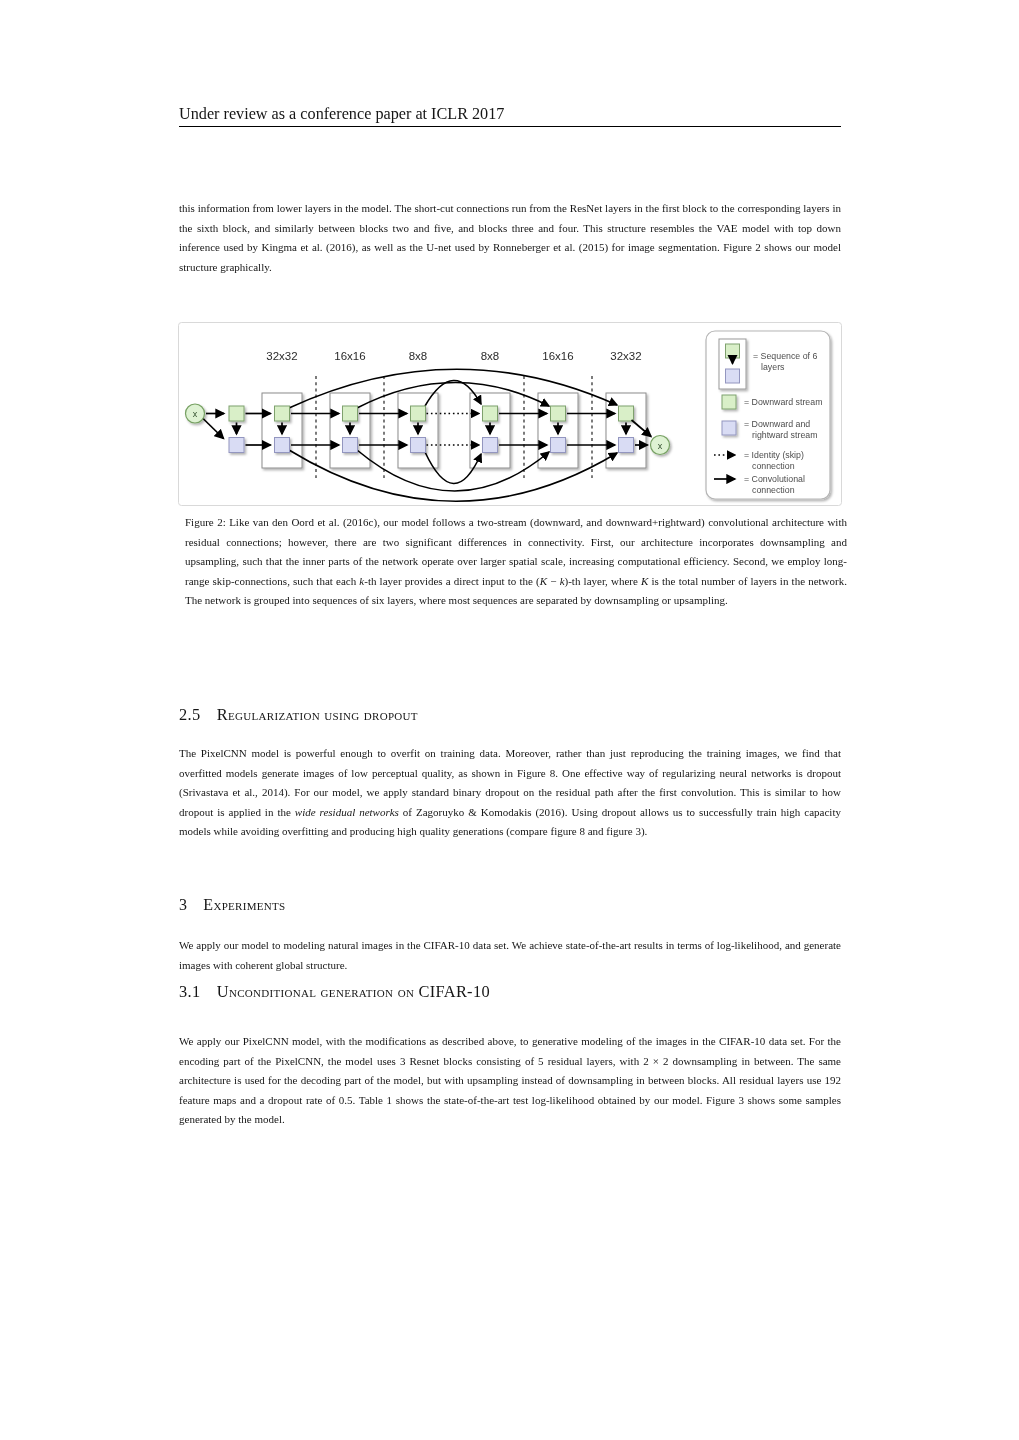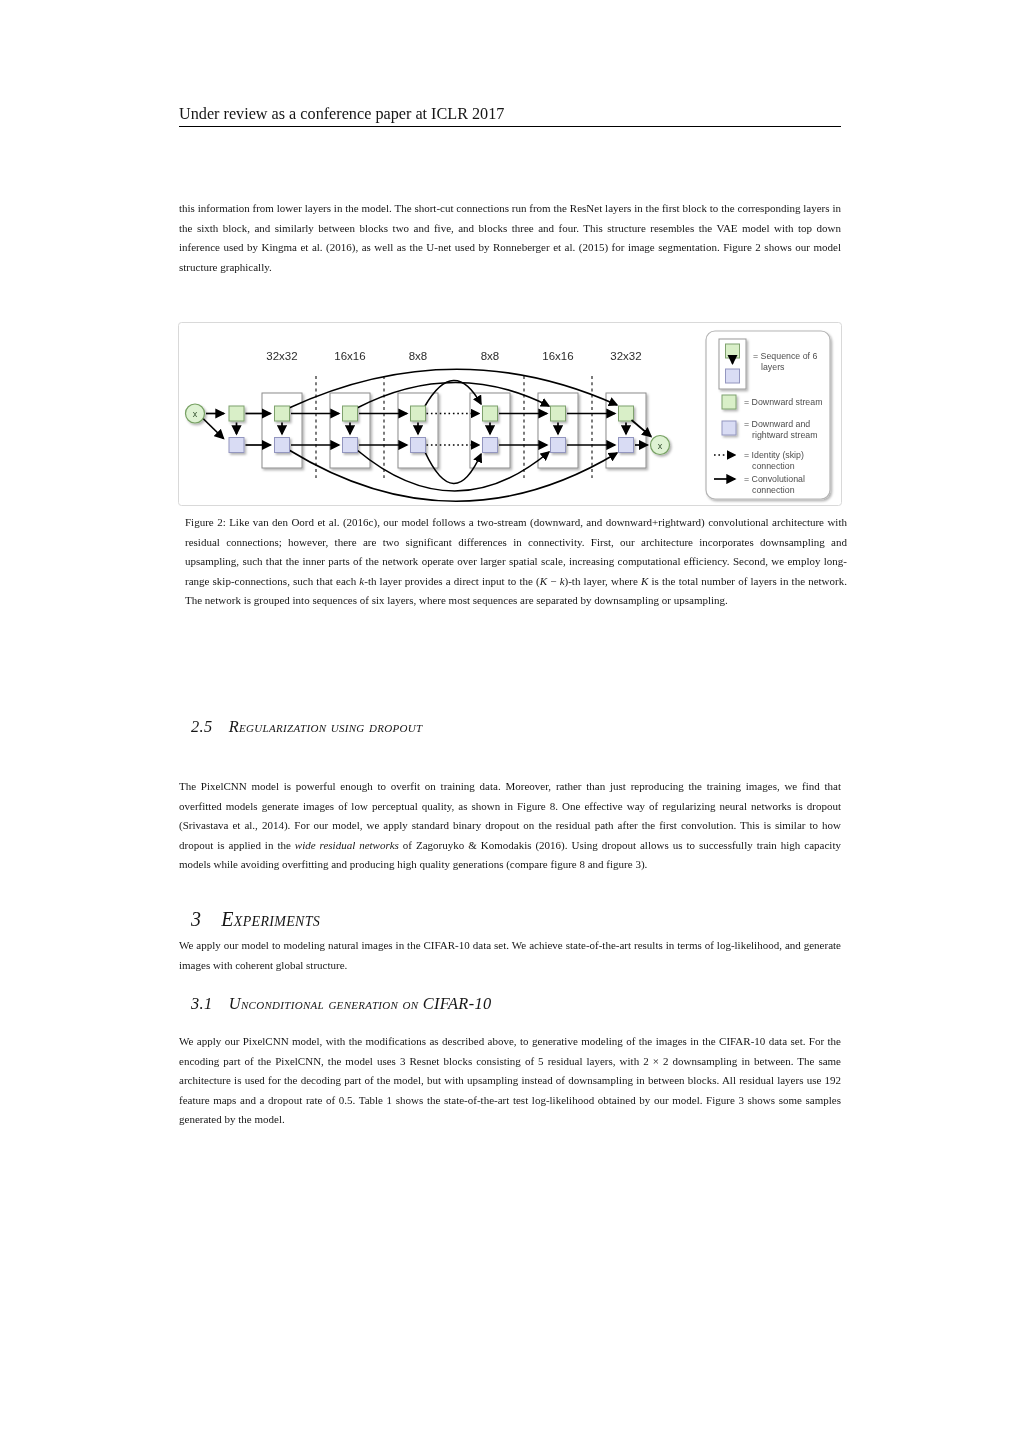--- a/index.html
+++ b/index.html
@@ -8,30 +8,30 @@
     font-family:"Liberation Serif", serif; color:#161616; overflow:hidden;
   }
   .blk { position:absolute; left:179px; width:662px; }
   .running-head {
     top:104px; font-size:16.2px; line-height:20px;
     border-bottom:1.4px solid #000; padding-bottom:2px;
   }
   p.body { margin:0; font-size:11px; line-height:19.55px; text-align:justify; }
   #para1   { top:199px; }
   #caption { top:513px;margin-left:6px; }
-  #para2   { top:777px; }
+  #para2   { top:744px; }
   #para3   { top:936px; }
   #para4   { top:1032px; }
   .mi { font-style:italic; }
   .it { font-style:italic; }
-  h2.sec, h3.subsec { margin:12px; font-weight:normal;font-style:italic; }
+  h2.sec, h3.subsec { margin:0; font-weight:normal; }
   h3.subsec {
     top:705px; font-size:16.4px; font-variant:small-caps; letter-spacing:0.3px;
   }
-  #sec3 { top:896px; font-size:20px; font-variant:small-caps; letter-spacing:0.3px; }
+  #sec3 { top:896px; font-size:16px; font-variant:small-caps; letter-spacing:0.3px; }
   #sec31 { top:982px; }
   .sec-num { display:inline-block; }
   .sec-title { display:inline-block; margin-left:1em; }
   .figure-wrap { position:absolute; left:178px; top:318px; width:664px; height:192px; }
   .page-number { top:1303px; text-align:center; font-size:16.4px; }
   svg text.scale-lbl {
     font-family:"Liberation Sans", sans-serif; font-size:11.5px; fill:#2b2b2b;
     text-anchor:middle;
   }
   svg text.leg {

